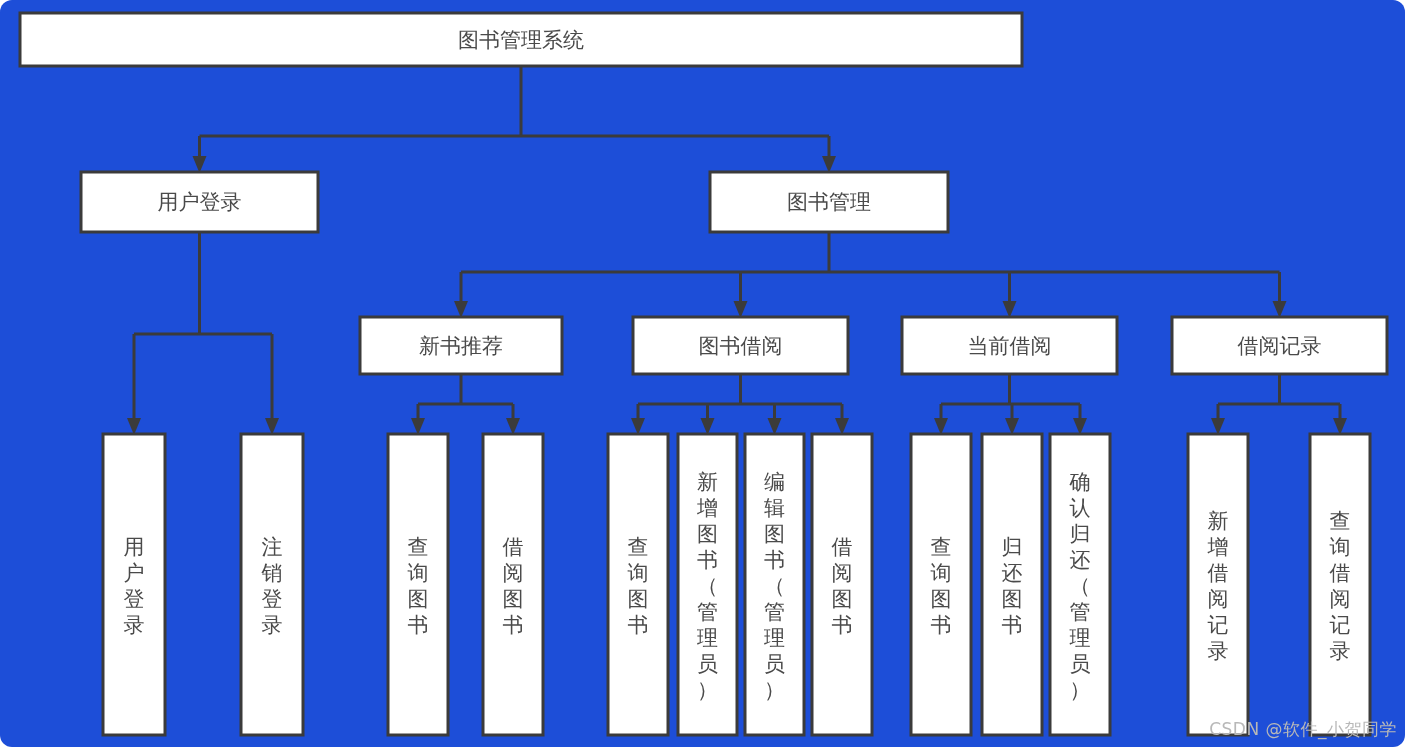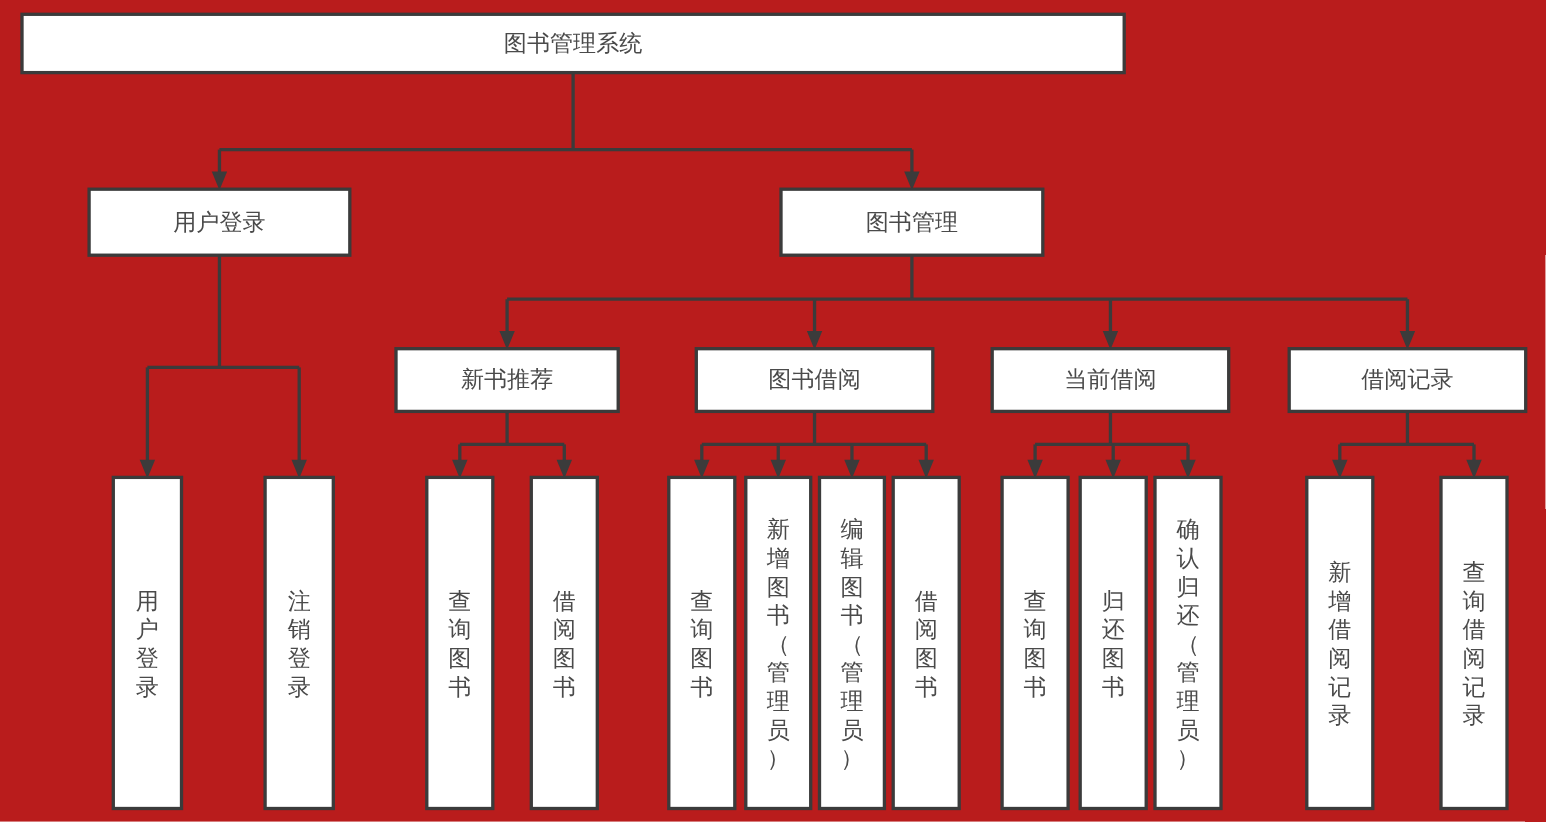--- a/index.html
+++ b/index.html
@@ -11,21 +11,22 @@
   body {
     width: 1405px;
     height: 747px;
     overflow: hidden;
     font-family: "DejaVu Sans", "Liberation Sans", sans-serif;
   }
   #diagram-root {
     position: relative;
     width: 1405px;
     height: 747px;
-    background: #b91c1c;
+    background: #1d4ed8;
+    border-radius: 12px;
   }
   svg.diagram-canvas {
     position: absolute;
     left: 0;
     top: 0;
     width: 1405px;
     height: 747px;
     display: block;
   }
   .node-box {
@@ -203,13 +204,14 @@
         <g>
           <rect class="node-box" x="1188" y="434" width="60" height="301"></rect>
           <text class="node-label-v" x="1218" y="527.5"><tspan x="1218" dy="0">新</tspan><tspan x="1218" dy="26">增</tspan><tspan x="1218" dy="26">借</tspan><tspan x="1218" dy="26">阅</tspan><tspan x="1218" dy="26">记</tspan><tspan x="1218" dy="26">录</tspan></text>
         </g>
         <g>
           <rect class="node-box" x="1310" y="434" width="60" height="301"></rect>
           <text class="node-label-v" x="1340" y="527.5"><tspan x="1340" dy="0">查</tspan><tspan x="1340" dy="26">询</tspan><tspan x="1340" dy="26">借</tspan><tspan x="1340" dy="26">阅</tspan><tspan x="1340" dy="26">记</tspan><tspan x="1340" dy="26">录</tspan></text>
         </g>
       </g>
   </svg>
+  <div class="watermark-text">CSDN @软件_小贺同学</div>
 </div>
 
 </body></html>

